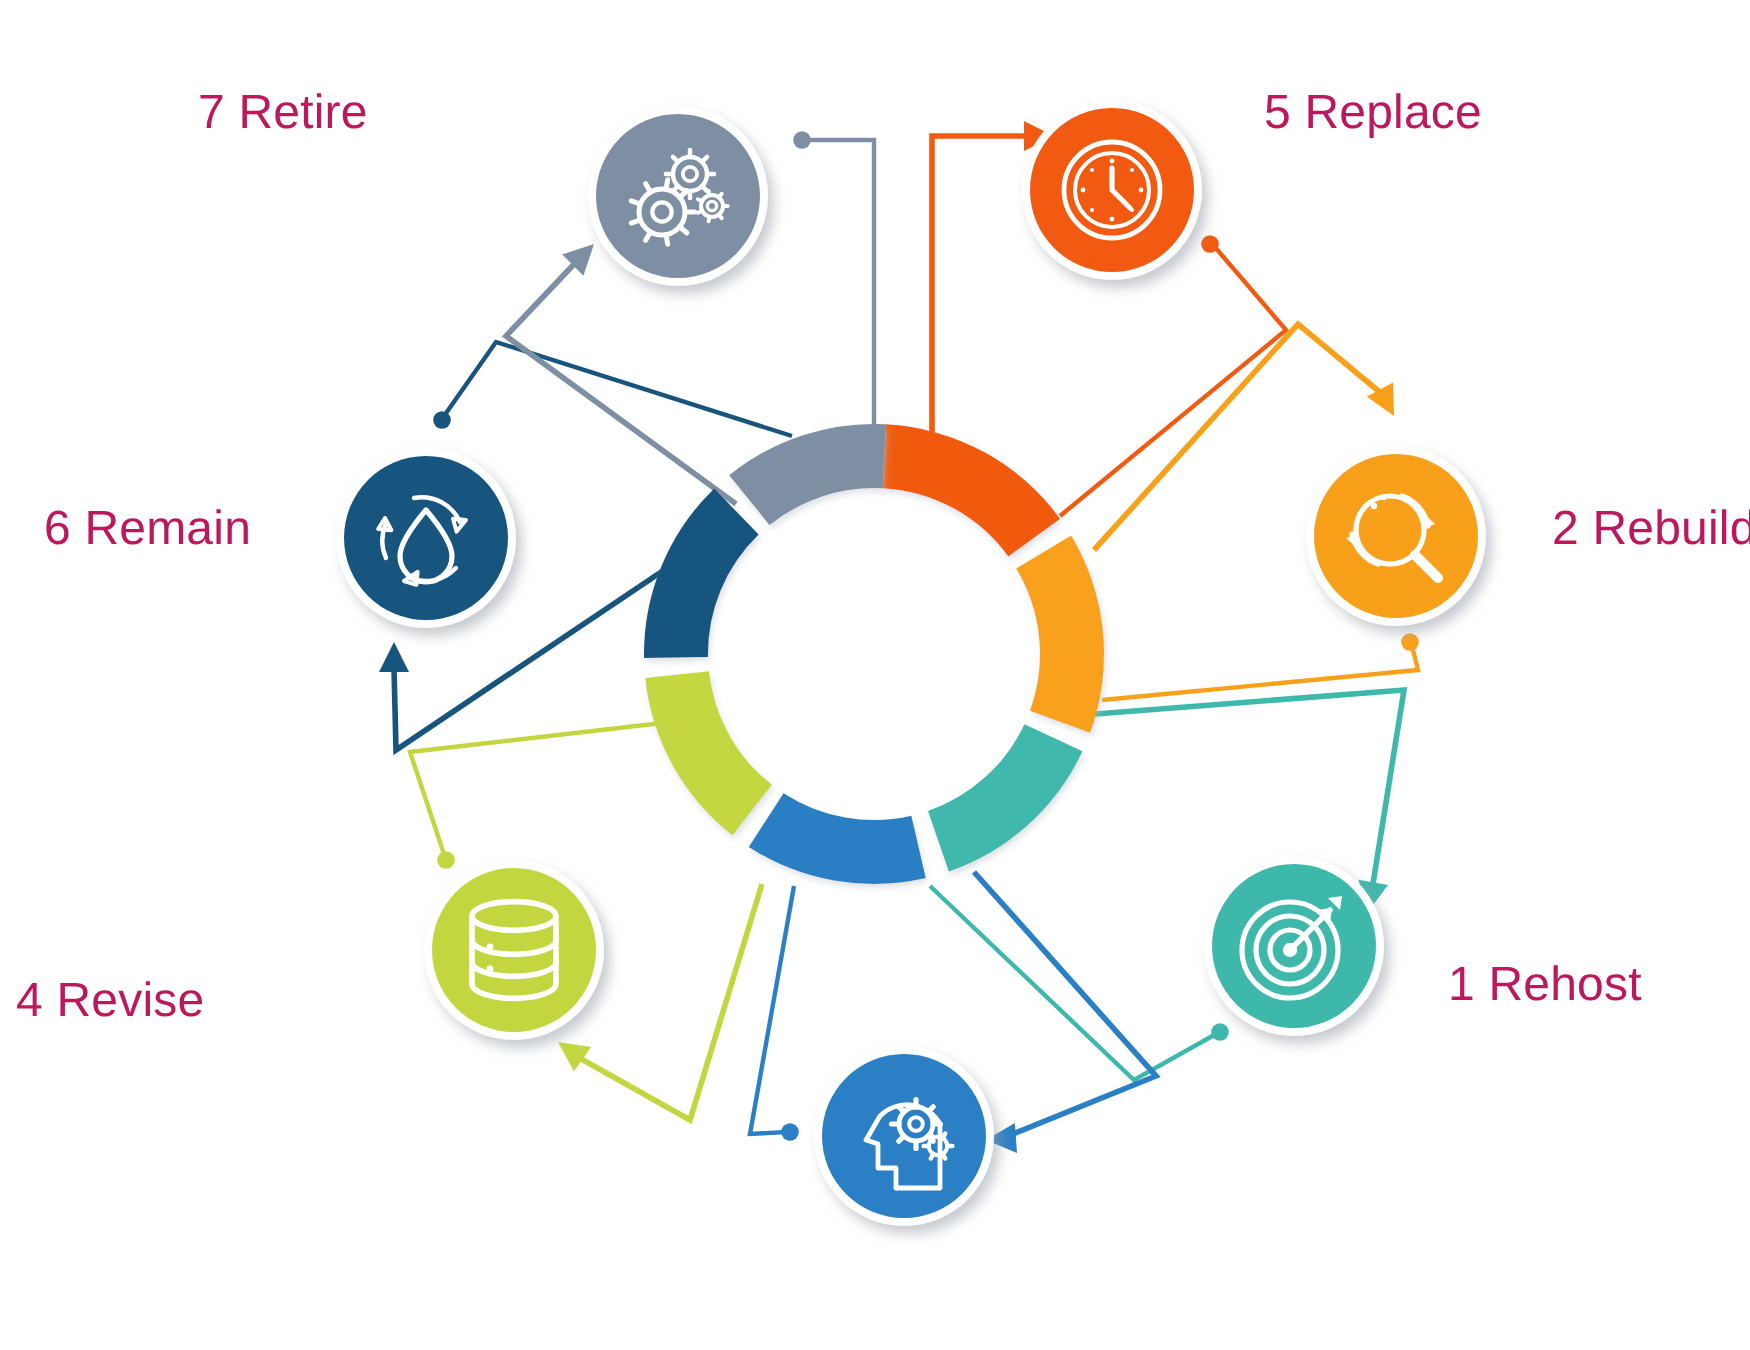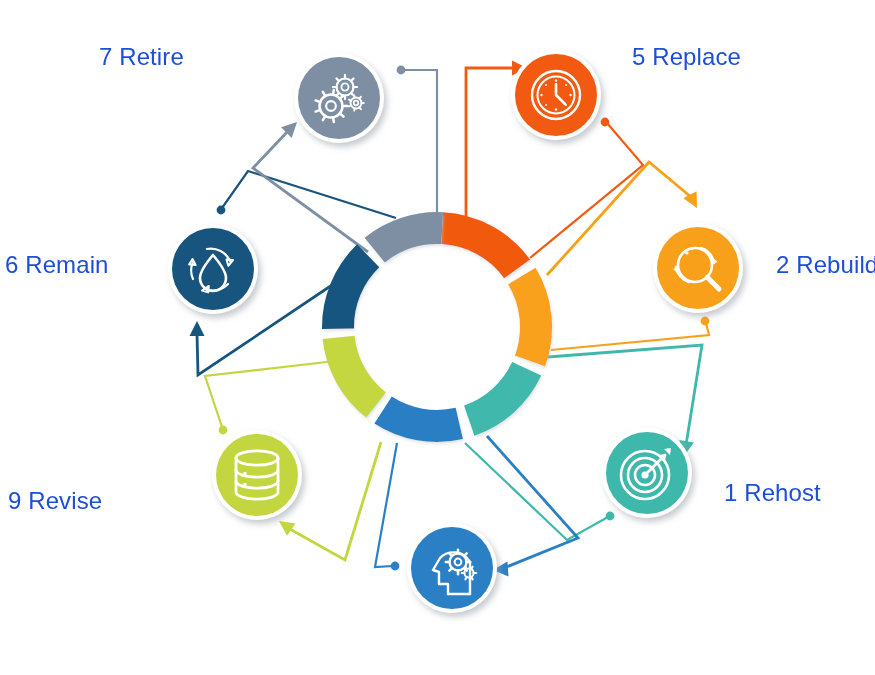--- a/index.html
+++ b/index.html
@@ -8,21 +8,21 @@
     width:875px;height:675px;
     background:#ffffff;
     font-family:"Liberation Sans", sans-serif;
     overflow:hidden;
     position:relative;
   }
   #stage{position:absolute;left:0;top:0;width:875px;height:675px;}
   svg#wheel{position:absolute;left:0;top:0;width:875px;height:675px;display:block;}
   .label{
     position:absolute;
-    color:#1d4ed8;
+    color:#be185d;
     font-size:24px;
     font-family:"Liberation Sans", sans-serif;
     font-weight:400;
     white-space:nowrap;
     letter-spacing:0.1px;
     line-height:1;
   }
 </style>
 </head>
 <body>
@@ -222,16 +222,16 @@
             <line x1="354.77613486324026" y1="97.63789648299996" x2="354.2621115058012" y2="95.38581300585996" stroke-width="2"></line>
             <line x1="359.42919391022303" y1="98.69992684642584" x2="360.8694553525167" y2="96.89389612192468" stroke-width="2"></line>
           </g>
         </g>
       </g>
   </svg>
 
   <div class="label" style="left:632px;top:45px;">5 Replace</div>
   <div class="label" style="left:776px;top:253px;">2 Rebuild</div>
   <div class="label" style="left:724px;top:481px;">1 Rehost</div>
-  <div class="label" style="left:8px;top:489px;">9 Revise</div>
-  <div class="label" style="left:5px;top:253px;">6 Remain</div>
+  <div class="label" style="left:8px;top:489px;">4 Revise</div>
+  <div class="label" style="left:22px;top:253px;">6 Remain</div>
   <div class="label" style="left:99px;top:45px;">7 Retire</div>
 </div>
 
 </body></html>

